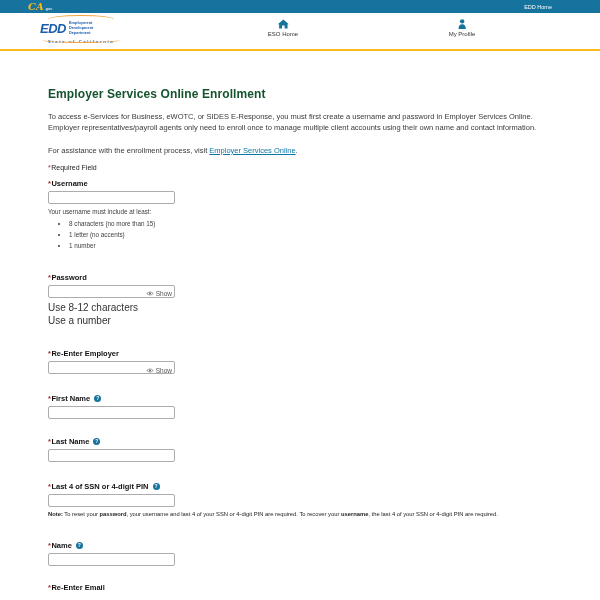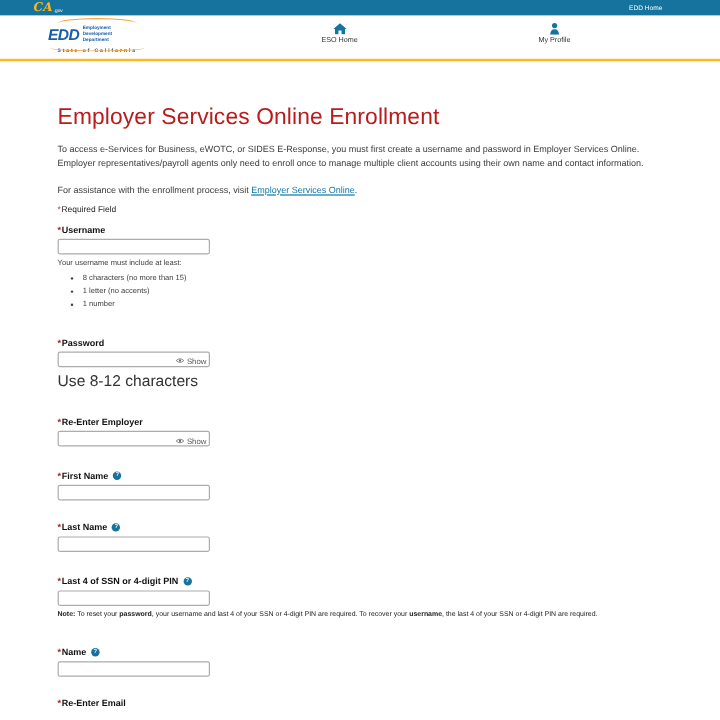--- a/index.html
+++ b/index.html
@@ -52,21 +52,21 @@
   .nav-item{
     position:absolute;top:6px;text-align:center;font-size:6px;color:#333;
     cursor:pointer;display:flex;flex-direction:column;align-items:center;gap:2px;
   }
   .nav-home{left:283px;transform:translateX(-50%);}
   .nav-profile{left:462px;transform:translateX(-50%);}
   .nav-icon svg{display:block;}
   
   .content{padding:0 45px 0 48px;}
   h1{
-    font-size:19px;font-weight:400;color:#b91c1c;
+    font-size:12px;font-weight:700;color:#14532d;
     margin:36px 0 10px;letter-spacing:0.1px;
   }
   .intro{font-size:7.5px;line-height:1.5;width:508px;margin:0;color:#3a3a3a;}
   .assist{font-size:7.5px;margin-top:12px;}
   .assist a{color:var(--link);text-decoration:underline;cursor:pointer;margin-top:20px;}
   .required-note{font-size:7px;margin-top:9px;color:#222;}
   .asterisk{color:var(--required);margin-right:0.5px;}
   
   .field-label{
     font-size:7.5px;font-weight:700;color:#111;
@@ -83,21 +83,21 @@
   }
   .input-wrap{position:relative;width:127px;}
   .show-btn{
     position:absolute;right:3px;top:5.5px;display:flex;align-items:center;gap:1.5px;
     font-size:6.5px;color:#555;cursor:pointer;background:transparent;border:none;padding:0;
     font-family:"Liberation Sans",sans-serif;
   }
   .hint-title{font-size:6.3px;margin-top:4px;color:#3d3d3d;}
   ul.hints{margin:5px 0 0 0;padding-left:21px;font-size:6.3px;color:#3d3d3d;}
   ul.hints li{margin-bottom:4px;}
-  .pw-hints{font-size:13px;line-height:1.38;margin-top:3px;color:#333;}
+  .pw-hints{font-size:10px;line-height:1.38;margin-top:3px;color:#333;}
   .note-line{font-size:5.8px;margin-top:4px;color:#222;line-height:1.3;}
   .note-line b{font-weight:700;}
   .mt-username{margin-top:8px;}
   .mt-password{margin-top:24px;}
   .mt-reenter-pw{margin-top:21px;}
   .mt-first{margin-top:20px;}
   .mt-last{margin-top:18px;}
   .mt-ssn{margin-top:20px;}
   .mt-email{margin-top:22px;}
   .mt-reenter-email{margin-top:17px;}
@@ -187,20 +187,21 @@
           <svg width="8" height="5" viewBox="0 0 10 6">
             <path d="M1 3 Q5 -0.8 9 3 Q5 6.8 1 3 Z" fill="none" stroke="#666" stroke-width="0.8"></path>
             <circle cx="5" cy="3" r="1.2" fill="#666"></circle>
           </svg>
         </span>
         <span>Show</span>
       </button>
     </div>
     <div class="pw-hints">
       <div>Use 8-12 characters</div>
+      <div>Use a number</div>
     </div>
   </div>
 
   <div class="mt-reenter-pw">
     <div class="field-label">
       <span class="asterisk">*</span>
         <span>Re-Enter Employer</span>
     </div>
     <div class="input-wrap">
       <input class="text-input" type="password" value="" style="">

